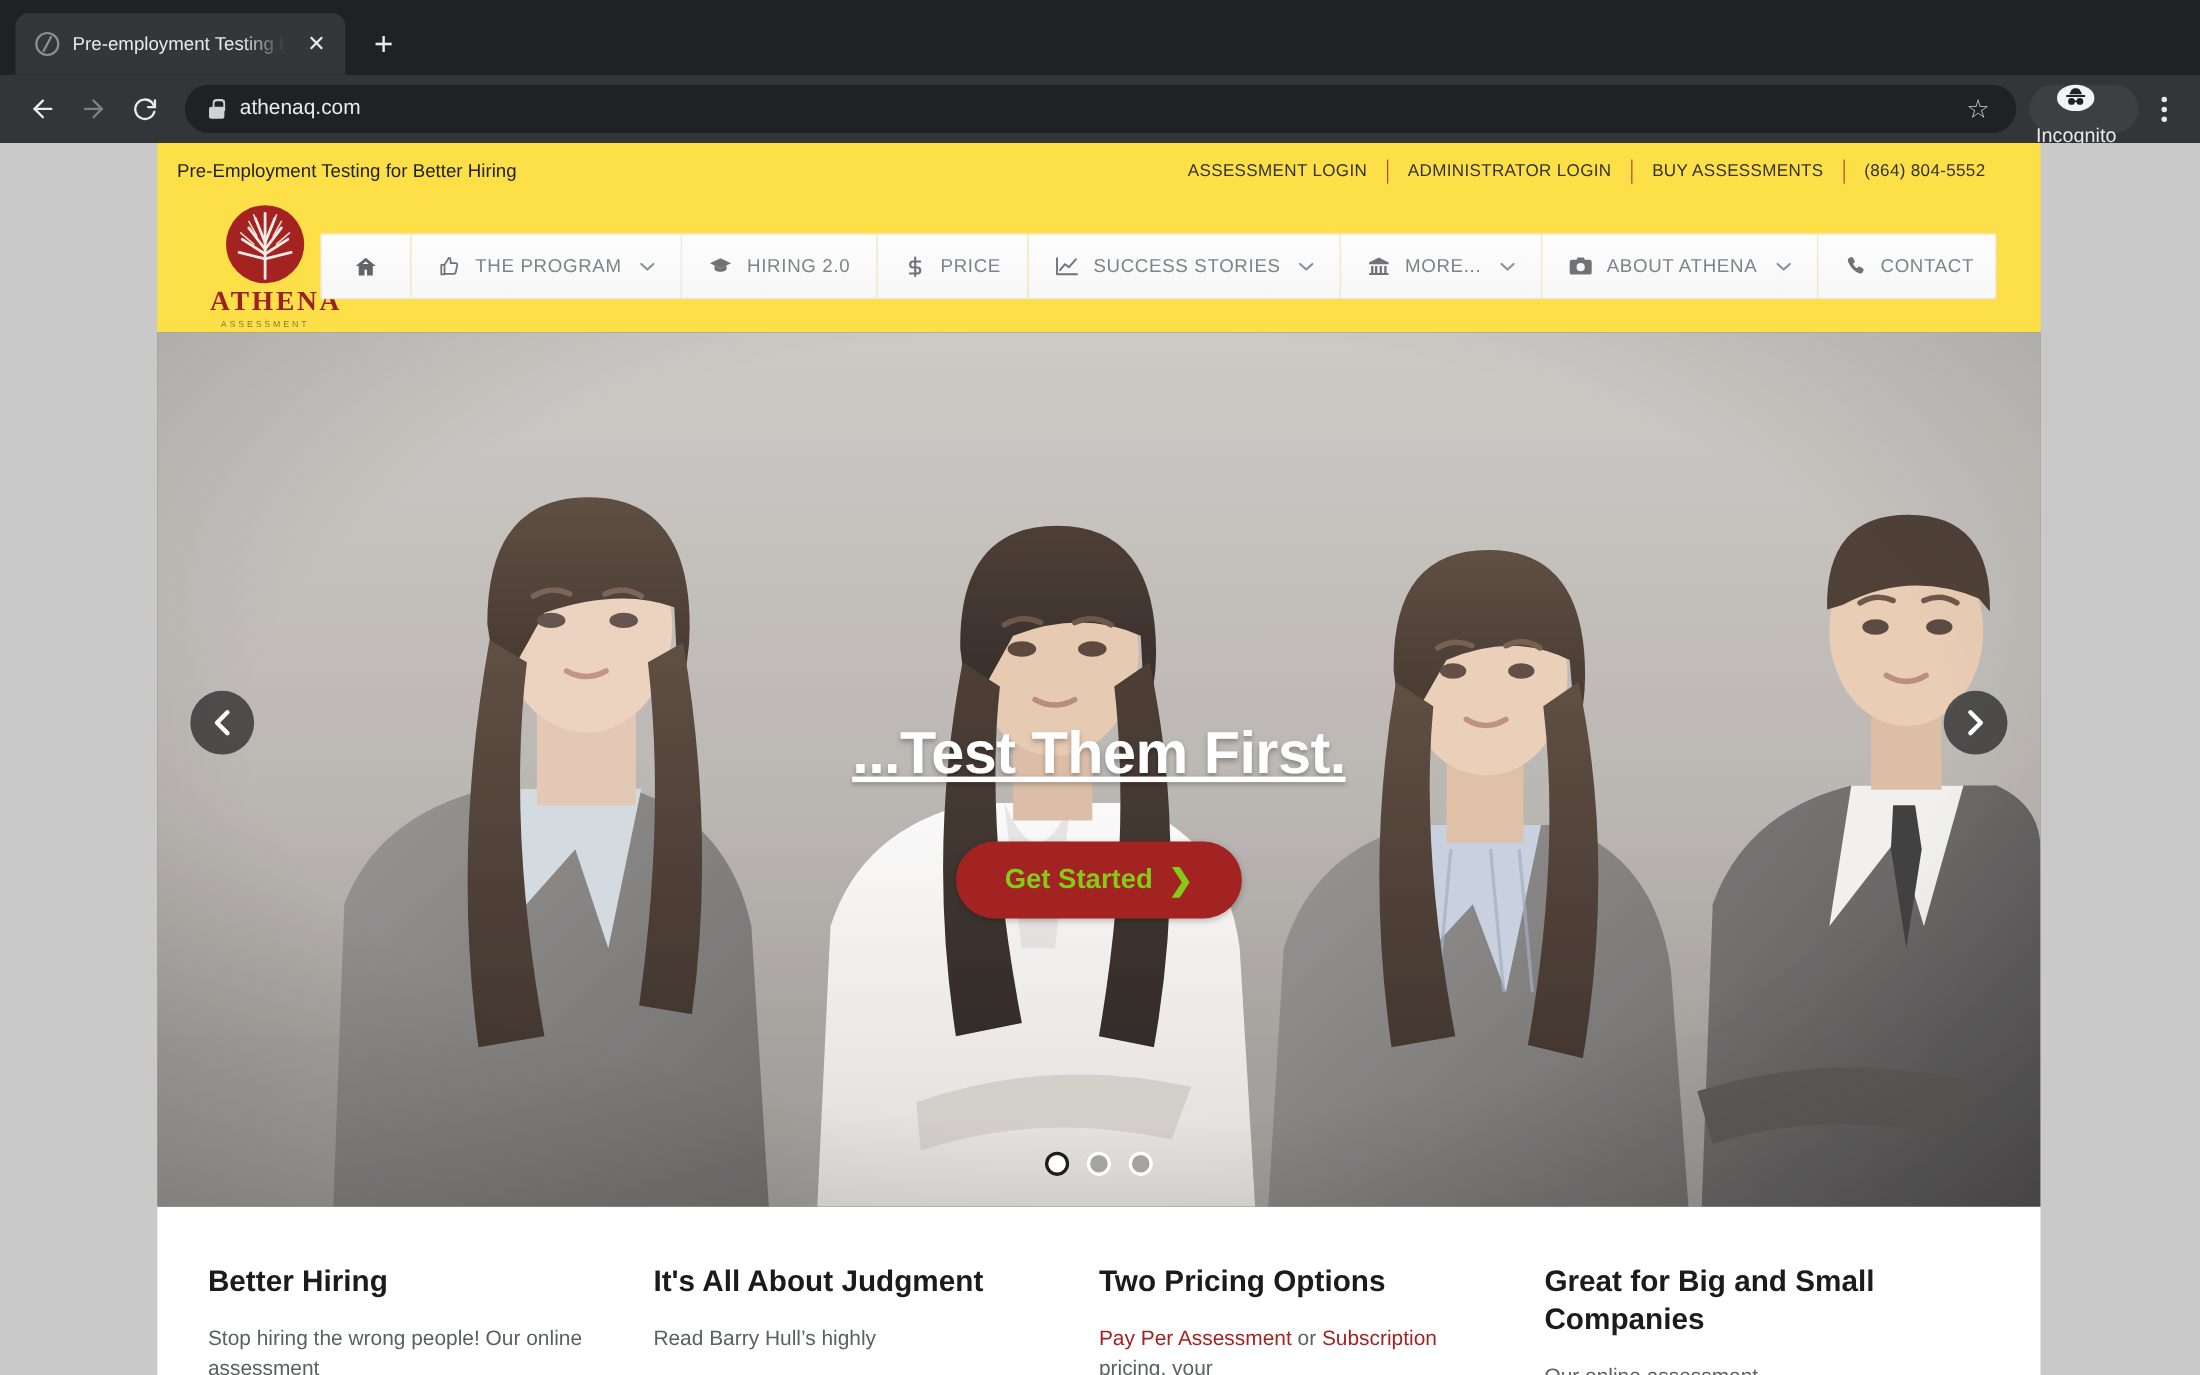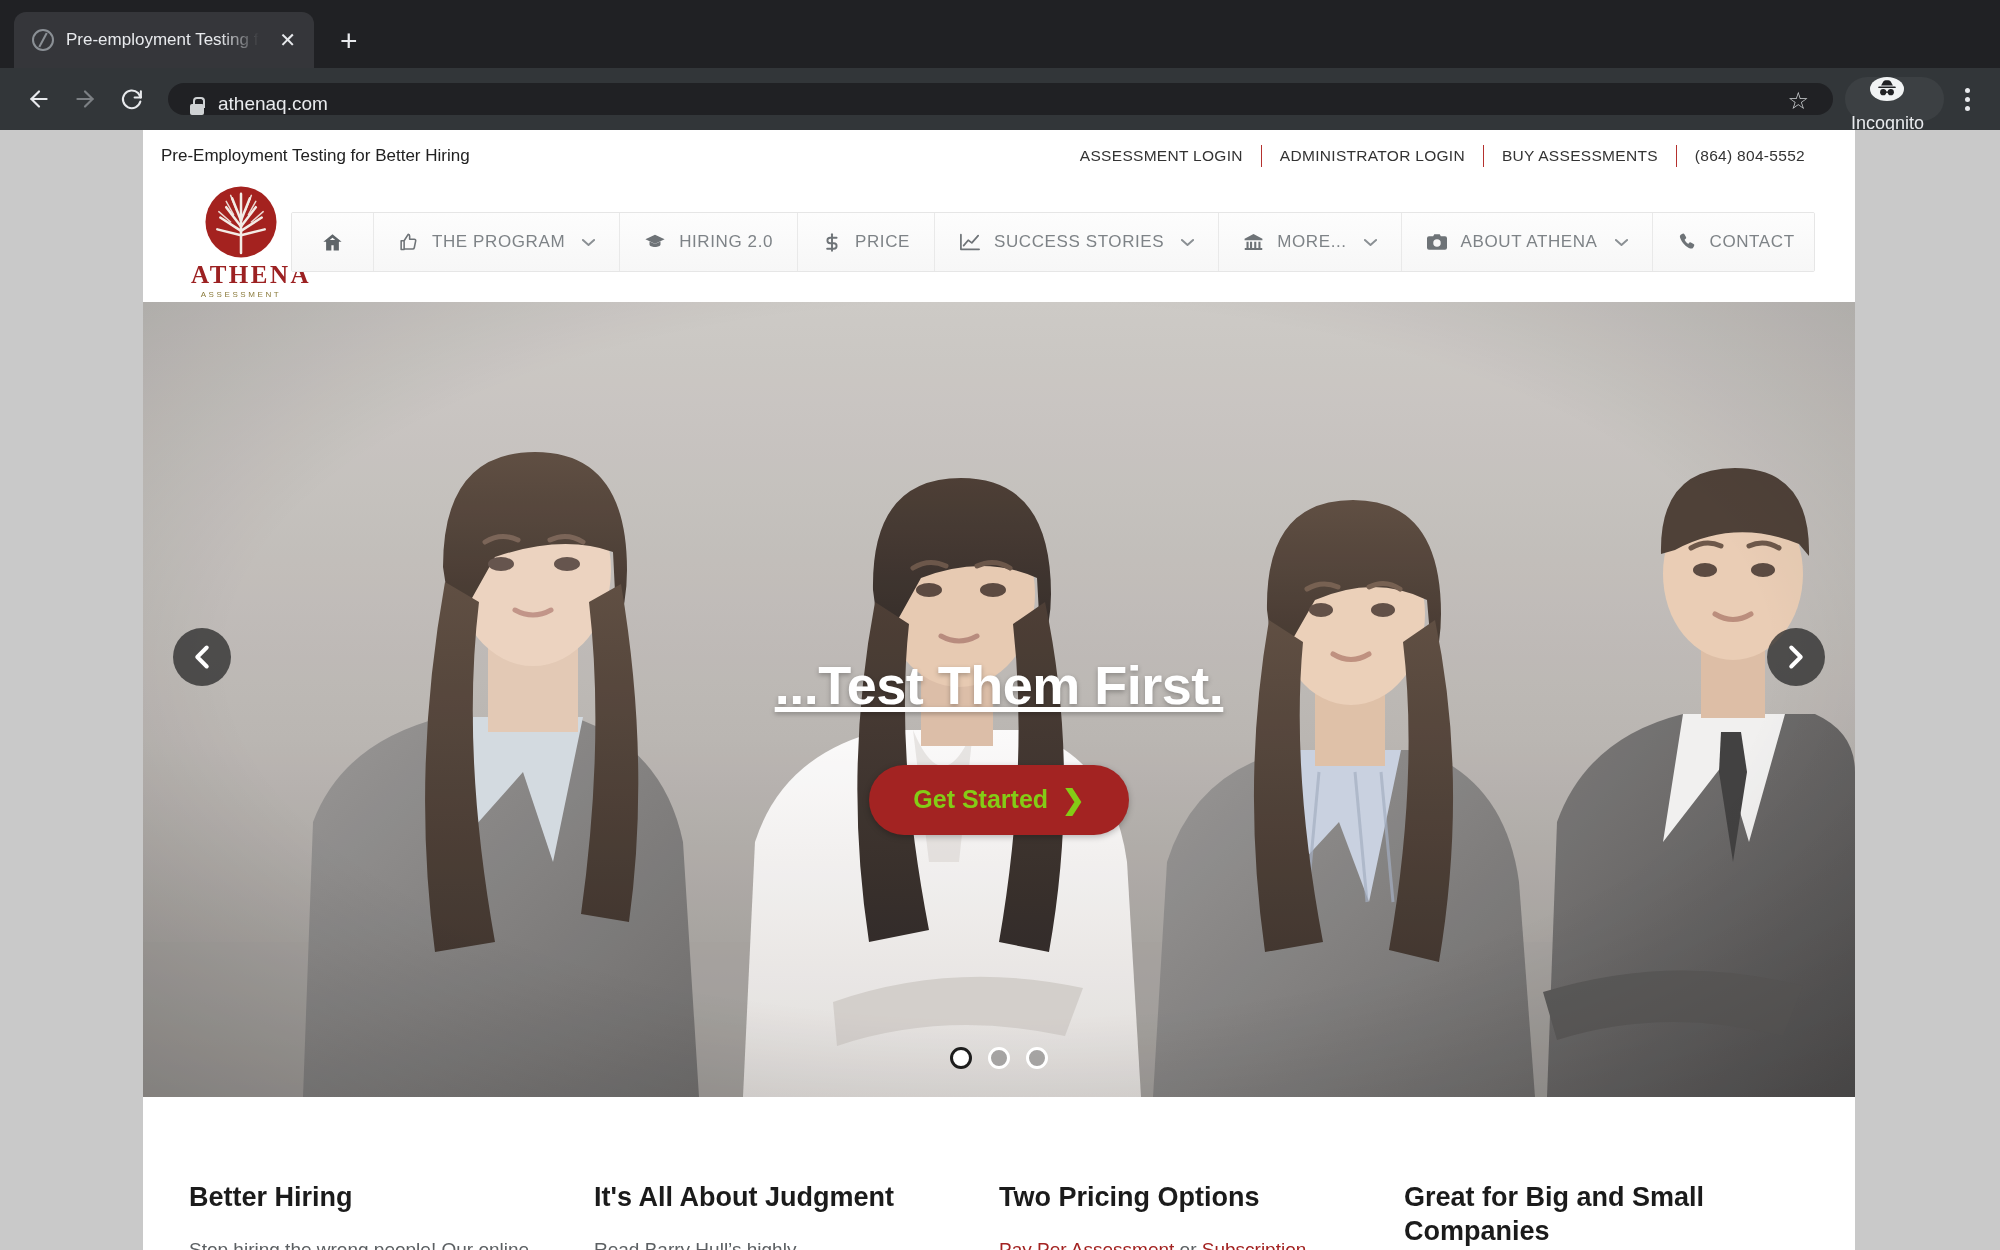--- a/index.html
+++ b/index.html
@@ -31,22 +31,22 @@
             mask-image: linear-gradient(to right, #000 78%, transparent 98%);
   }
   .tab-close { color: #e8eaed; font-size: 20px; line-height: 1; cursor: default; padding: 4px; }
   .newtab { color: #e8eaed; font-size: 30px; line-height: 1; margin-left: 26px; margin-bottom: 12px; font-weight: 300; }
 
   .toolbar { height: 62px; display: flex; align-items: center; gap: 0; padding: 0 16px; background: #323639; }
   .tb-btn { width: 46px; height: 46px; display: flex; align-items: center; justify-content: center; color: #e8eaed; }
   .tb-btn.dim { color: #7c8084; }
   .tb-btn svg { display: block; }
   .omnibox {
-    flex: 1 1 auto; height: 32px; background: #202124; border-radius: 22px;
-    display: flex; align-items: flex-end; padding: 0 16px 0 22px; margin: 0 12px 0 14px; gap: 14px;
+    flex: 1 1 auto; height: 44px; background: #202124; border-radius: 22px;
+    display: flex; align-items: center; padding: 0 16px 0 22px; margin: 0 12px 0 14px; gap: 14px;
   }
   .lock { width: 14px; height: 18px; position: relative; flex: 0 0 auto; }
   .lock::after { content:""; position:absolute; left:0; bottom:0; width:14px; height:11px; background:#cfd2d4; border-radius:2px; }
   .lock::before { content:""; position:absolute; left:3px; top:0; width:8px; height:9px; border:2px solid #cfd2d4; border-bottom:none; border-radius:4px 4px 0 0; }
   .url { color: #e8eaed; font-size: 19px; flex: 1 1 auto; }
   .star { color: #cfd2d4; font-size: 24px; margin-right: 8px; }
   .incognito-pill {
     height: 44px; background: #3c4043; border-radius: 22px; display: flex; align-items: center;
     gap: 12px; padding: 0 20px 0 6px; margin-right: 6px; flex-direction: column;
   }
@@ -56,21 +56,21 @@
   }
   .incog-label { color: #e8eaed; font-size: 18px; }
   .kebab { width: 34px; display: flex; flex-direction: column; align-items: center; gap: 4px; }
   .kebab i { width: 5px; height: 5px; border-radius: 50%; background: #e8eaed; display: block; }
 
   
   .viewport { width: 2000px; height: 1140px; background: #c9c9c9; position: relative; overflow: hidden; }
   .page { position: absolute; left: 143px; top: 0; width: 1712px; }
 
   
-  .site-header { background: #ffffff; padding: 0 0 0 0; }
+  .site-header { background: #fde047; padding: 0 0 0 0; }
   .utility-bar {
     height: 52px; display: flex; align-items: center; justify-content: space-between;
     padding: 0 50px 0 18px;
   }
   .tagline { font-size: 17px; color: #222; }
   .util-links { display: flex; align-items: center; }
   .util-links a {
     font-size: 15.5px; color: #333; text-decoration: none; letter-spacing: .3px;
     padding: 0 18px; border-right: 1px solid #b5312e; line-height: 22px; white-space: nowrap;
   }
@@ -125,21 +125,21 @@
   .car-arrow.prev { left: 30px; }
   .car-arrow.next { right: 30px; }
 
   .car-dots { position: absolute; left: 0; right: 0; bottom: 28px; display: flex; justify-content: center; gap: 16px; }
   .dot { width: 22px; height: 22px; border-radius: 50%; border: 3px solid #fff; background: rgba(120,120,120,.55); }
   .dot.active { background: #fff; border-color: #1d1d1d; }
 
   
   .features { background: #fff; display: flex; padding: 52px 46px 0 46px; gap: 0; }
   .fcol { flex: 1 1 0; padding-right: 54px; }
-  .fcol h3 { font-size: 27px; font-weight: 700; color: #1b1b1b; line-height: 1.25; margin-bottom: 22px; margin-top: 32px; }
+  .fcol h3 { font-size: 27px; font-weight: 700; color: #1b1b1b; line-height: 1.25; margin-bottom: 22px; }
   .fcol p { font-size: 19px; color: #5c6063; line-height: 1.42; }
   .fcol a { color: #a32322; text-decoration: none; }
 </style>
 </head>
 <body>
 
 <div class="browser-chrome">
 
   <div class="tabstrip">
     <div class="tab">

